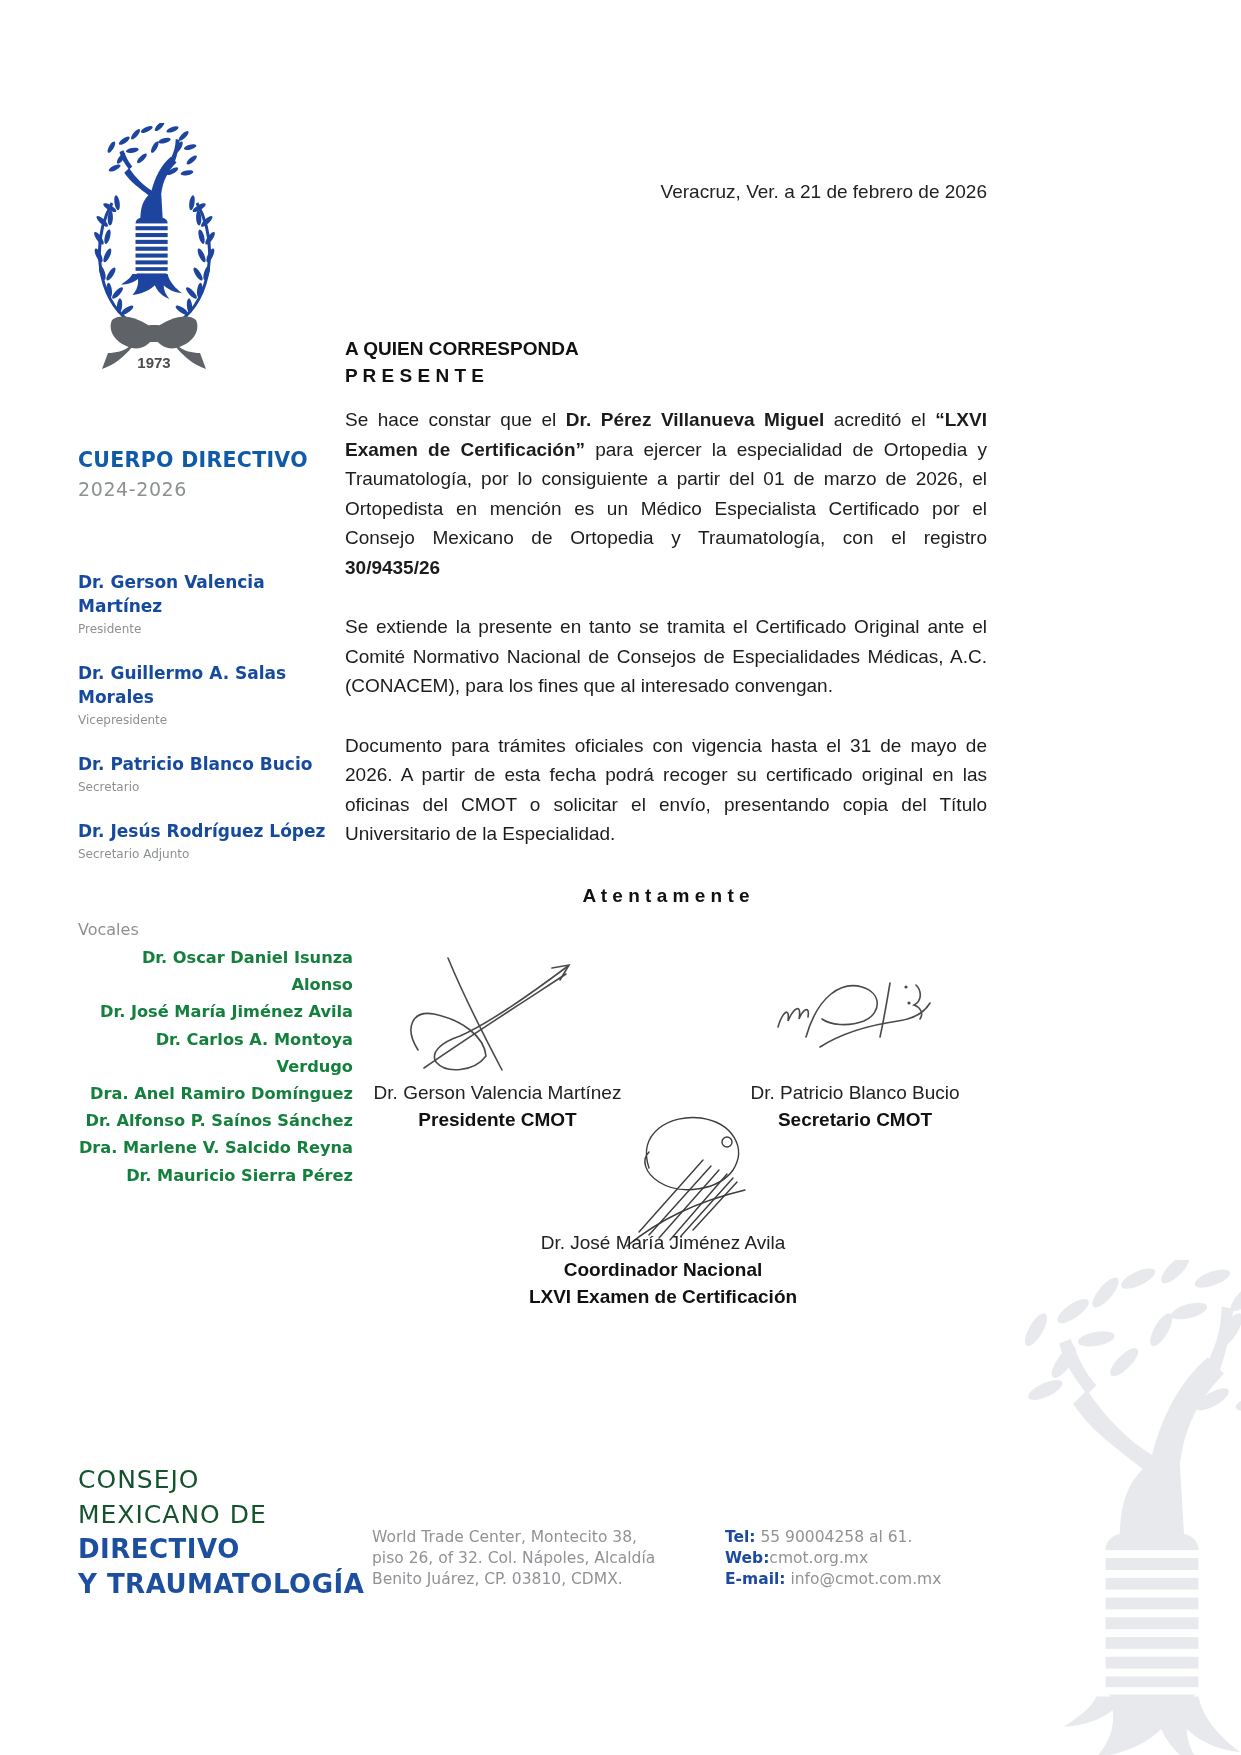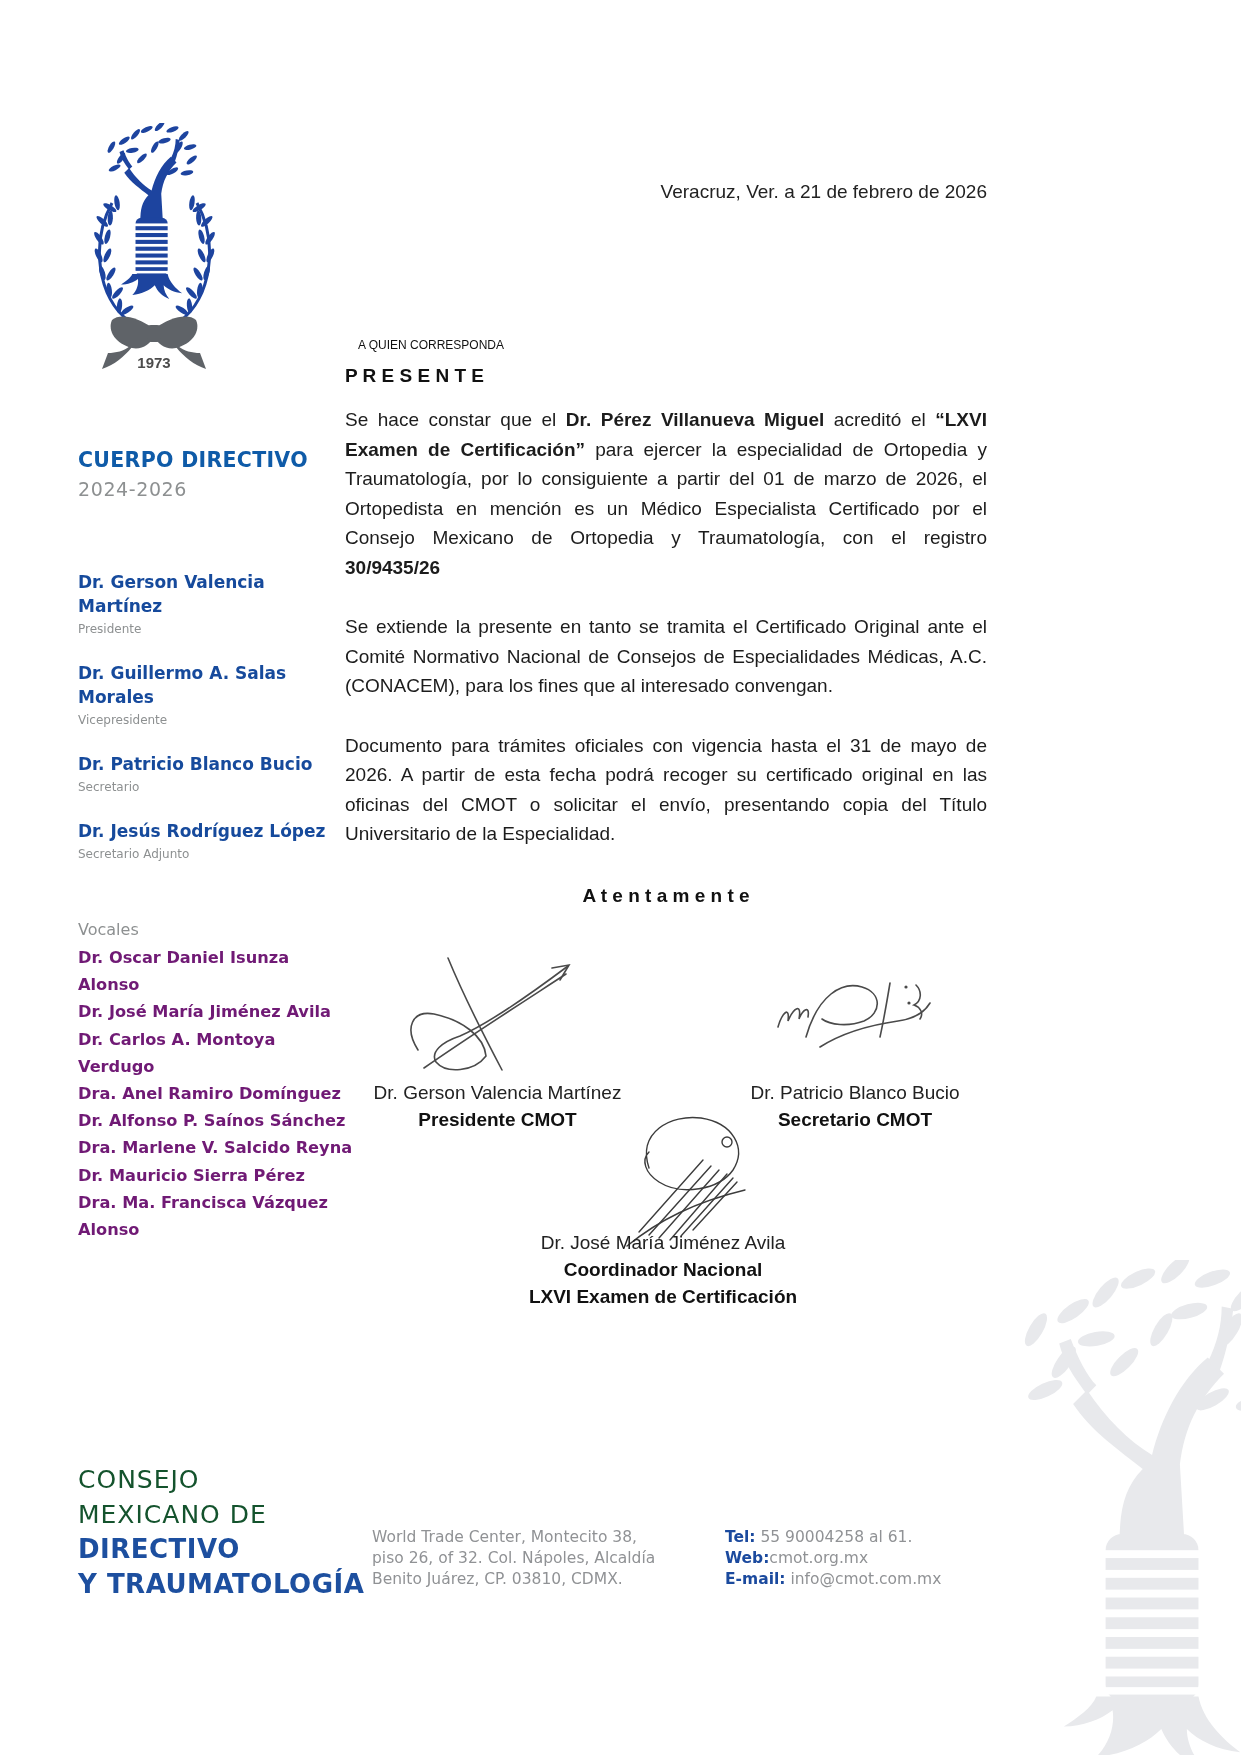--- a/index.html
+++ b/index.html
@@ -5,34 +5,34 @@
   * { margin:0; padding:0; box-sizing:border-box; }
   html,body { background:#ffffff; }
   .page {
     position:relative; width:1241px; height:1755px; background:#fff;
     overflow:hidden; font-family:"Liberation Sans", sans-serif; color:#1c1c1c;
   }
   .abs { position:absolute; }
 
   
   .date-line { left:345px; top:181px; width:642px; text-align:right; font-size:19px; color:#222; }
-  .recipient-1 { left:358px; top:338px; font-size:12px; font-weight:normal; color:#111; }
+  .recipient-1 { left:345px; top:338px; font-size:19px; font-weight:bold; color:#111; }
   .recipient-2 { left:345px; top:365px; font-size:19px; font-weight:bold; color:#111; }
 
   
   .sb-title { left:78px; top:448px; font-size:20.5px; font-weight:bold; color:#0f5ba8;
               font-family:"DejaVu Sans", sans-serif; letter-spacing:.3px; }
   .sb-term  { left:78px; top:478px; font-size:19px; color:#8d9091; font-family:"DejaVu Sans", sans-serif; letter-spacing:.6px; }
   .officers { left:78px; top:570px; width:265px; }
   .officer  { margin-bottom:21px; }
   .officer-name { font-size:17px; font-weight:bold; color:#164a9c; font-family:"DejaVu Sans", sans-serif; line-height:24px; }
   .officer-role { font-size:12px; color:#8d9091; font-family:"DejaVu Sans", sans-serif; line-height:22px; }
   .vocales-label { left:78px; top:920px; font-size:16px; color:#8d9091; font-family:"DejaVu Sans", sans-serif; }
   .vocales { left:78px; top:944px; width:275px; }
-  .vocal-name { font-size:16.2px; font-weight:bold; color:#701a75; font-family:"DejaVu Sans", sans-serif; line-height:27.2px; }
+  .vocal-name { font-size:16.2px; font-weight:bold; color:#15803d; font-family:"DejaVu Sans", sans-serif; line-height:27.2px;text-align:right; }
 
   
   .main-col { left:345px; top:405px; width:642px; }
   .para { font-size:19px; line-height:29.5px; text-align:justify; color:#1c1c1c; margin-bottom:30px; }
   .closing { font-size:19px; font-weight:bold; text-align:center; margin-top:36px; color:#111; }
 
   
   .sig-svg { position:absolute; }
   .sig-name  { position:absolute; font-size:19px; color:#222; text-align:center; }
   .sig-title { position:absolute; font-size:19px; font-weight:bold; color:#111; text-align:center; }
@@ -210,21 +210,20 @@
 
   <div class="abs vocales-label">Vocales</div>
   <div class="abs vocales">
     <div class="vocal-name">Dr. Oscar Daniel Isunza Alonso</div>
     <div class="vocal-name">Dr. José María Jiménez Avila</div>
     <div class="vocal-name">Dr. Carlos A. Montoya Verdugo</div>
     <div class="vocal-name">Dra. Anel Ramiro Domínguez</div>
     <div class="vocal-name">Dr. Alfonso P. Saínos Sánchez</div>
     <div class="vocal-name">Dra. Marlene V. Salcido Reyna</div>
     <div class="vocal-name">Dr. Mauricio Sierra Pérez</div>
-    <div class="vocal-name">Dra. Ma. Francisca Vázquez Alonso</div>
   </div>
 
   <div class="abs main-col">
     <p class="para"><span>Se hace constar que el </span><b>Dr. Pérez Villanueva Miguel</b><span> acreditó el </span><b>“LXVI Examen de Certificación”</b><span> para ejercer la especialidad de Ortopedia y Traumatología, por lo consiguiente a partir del 01 de marzo de 2026, el Ortopedista en mención es un Médico Especialista Certificado por el Consejo Mexicano de Ortopedia y Traumatología, con el registro </span><b>30/9435/26</b></p>
     <p class="para">Se extiende la presente en tanto se tramita el Certificado Original ante el Comité Normativo Nacional de Consejos de Especialidades Médicas, A.C. (CONACEM), para los fines que al interesado convengan.</p>
     <p class="para">Documento para trámites oficiales con vigencia hasta el 31 de mayo de 2026. A partir de esta fecha podrá recoger su certificado original en las oficinas del CMOT o solicitar el envío, presentando copia del Título Universitario de la Especialidad.</p>
     <div class="closing">A t e n t a m e n t e</div>
   </div>
 
   <svg class="sig-svg" style="left:390px; top:952px;" width="210" height="130" viewBox="0 0 210 130">

